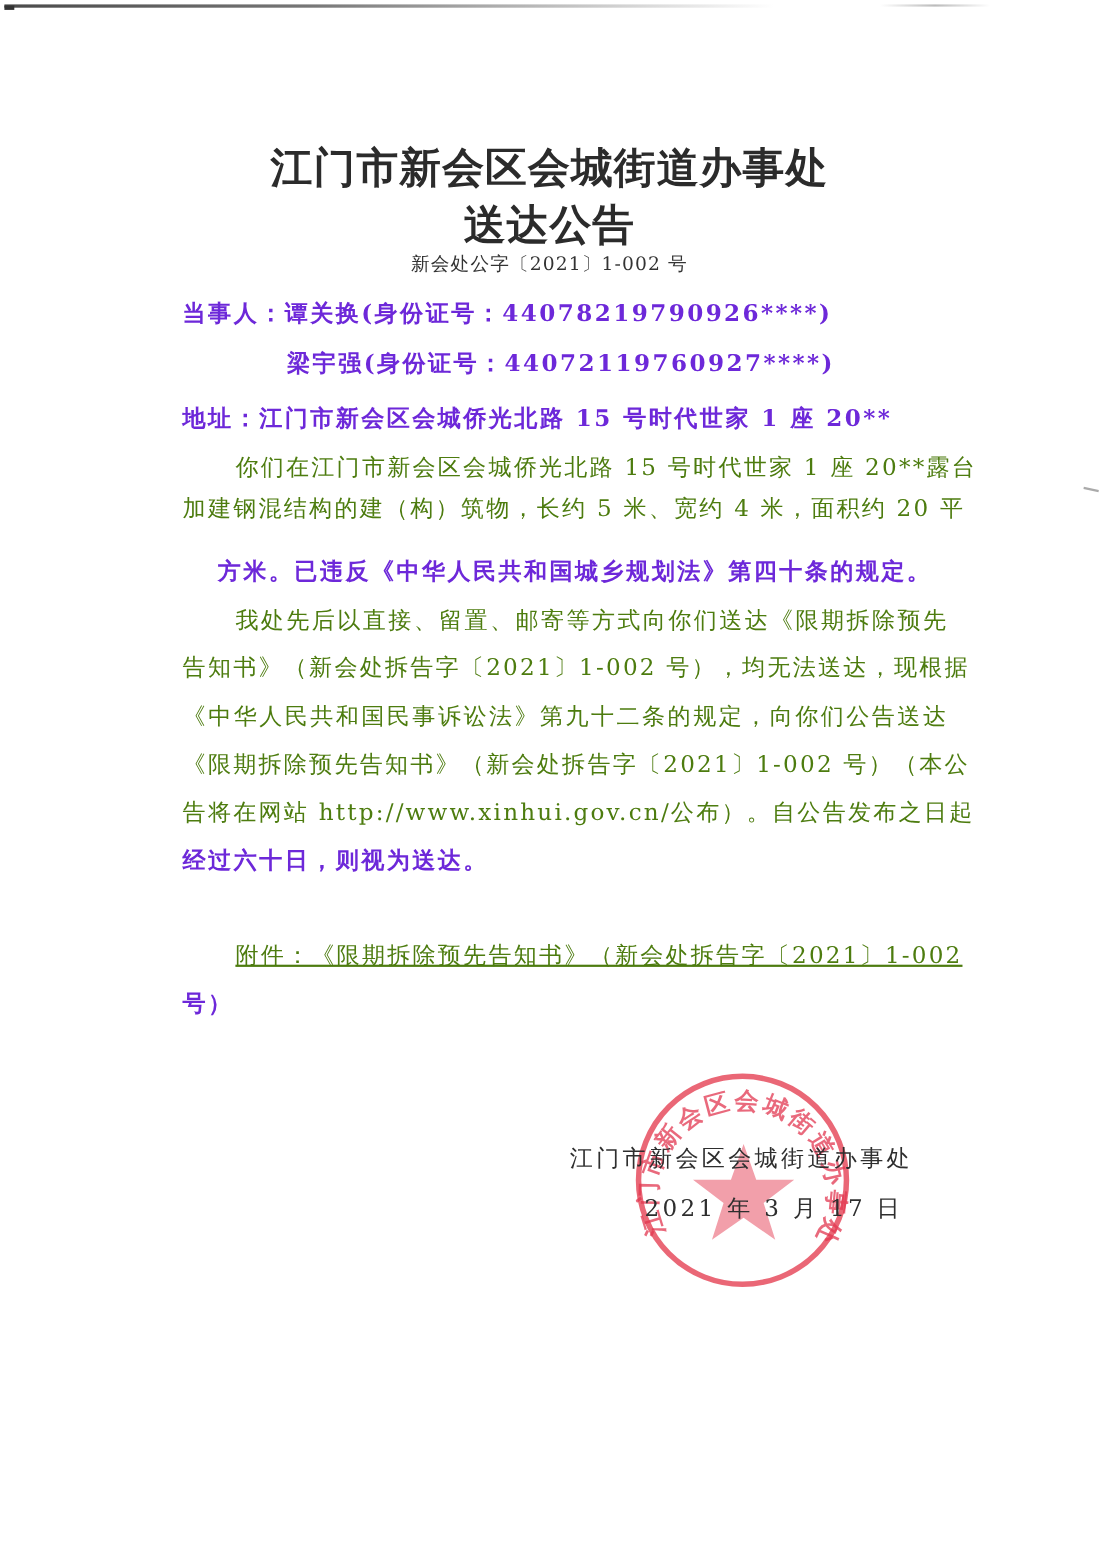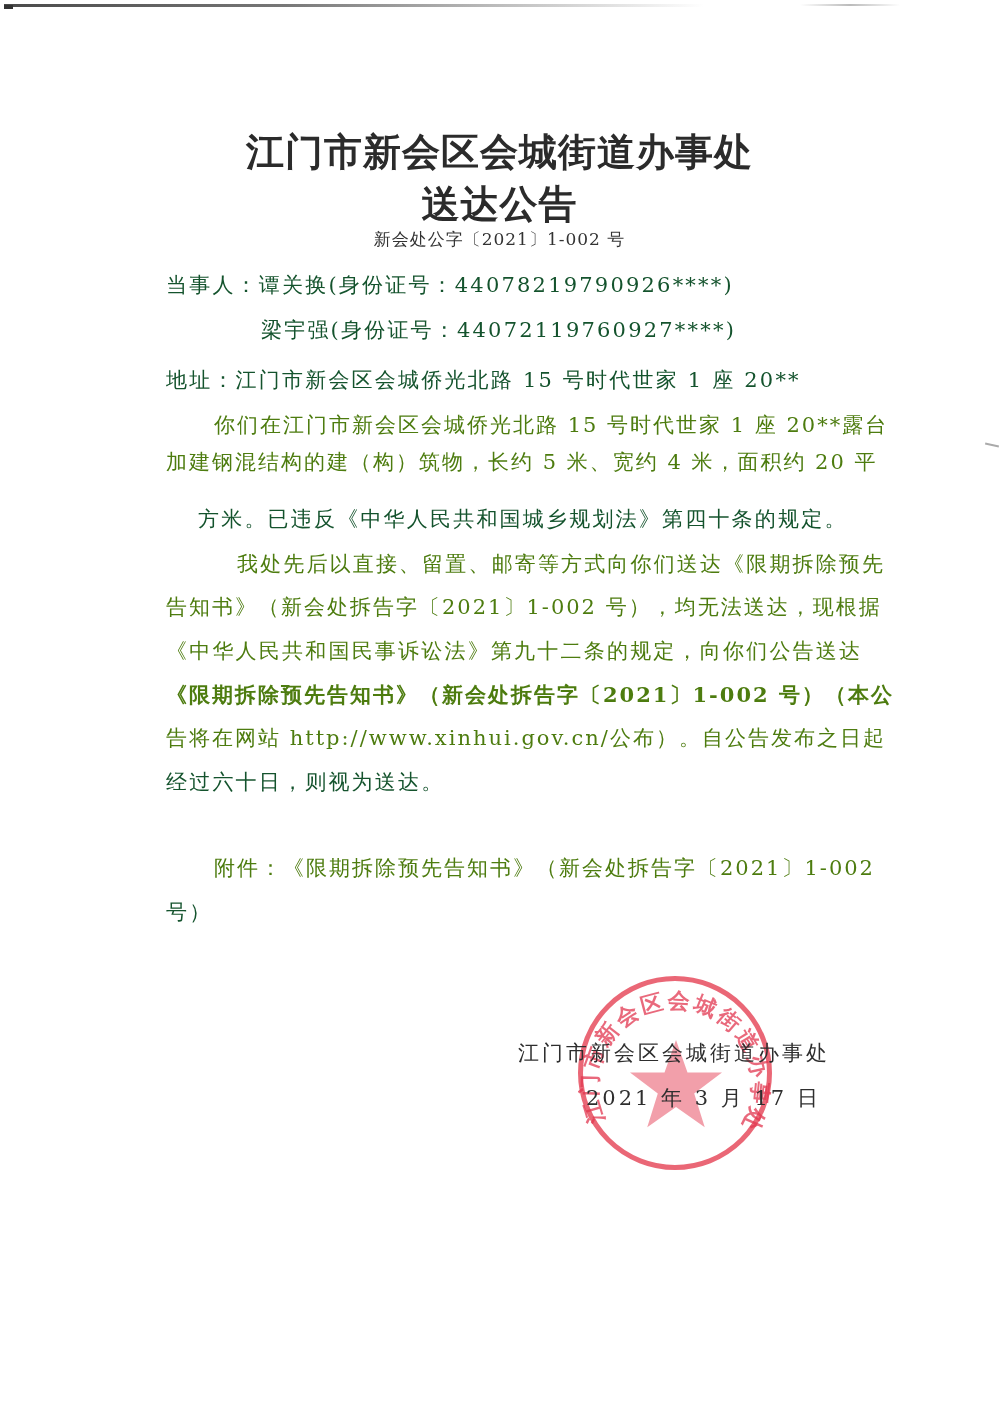--- a/index.html
+++ b/index.html
@@ -70,23 +70,24 @@
       width: 999px;
       text-align: center;
       font-size: 17px;
       letter-spacing: 1px;
       color: #333;
     }
     .line {
       position: absolute;
       font-size: 21px;
       letter-spacing: 2.2px;
-      color: #14532d;
+      color: #6d28d9;
       white-space: nowrap;
       line-height: 30px;
+      font-weight: bold;
     }
     .justify-line {
       position: absolute;
       left: 166px;
       width: 696px;
       font-size: 21px;
       letter-spacing: 2px;
       color: #4d7c0f;
       white-space: nowrap;
       line-height: 30px;
@@ -146,30 +147,30 @@
 
 <div class="line" style="left:166px; top:365px;">地址：江门市新会区会城侨光北路 15 号时代世家 1 座 20**</div>
 
 <div>
   <div class="justify-line" style="left:214px; width:648px; top:410px;">你们在江门市新会区会城侨光北路 15 号时代世家 1 座 20**露台</div>
   <div class="justify-line" style="top:447px;">加建钢混结构的建（构）筑物，长约 5 米、宽约 4 米，面积约 20 平</div>
   <div class="line" style="left:166px; top:504px;margin-left:32px;">方米。已违反《中华人民共和国城乡规划法》第四十条的规定。</div>
 </div>
 
 <div>
-  <div class="justify-line" style="left:214px; width:648px; top:549px;margin-left:23px;">我处先后以直接、留置、邮寄等方式向你们送达《限期拆除预先</div>
+  <div class="justify-line" style="left:214px; width:648px; top:549px;">我处先后以直接、留置、邮寄等方式向你们送达《限期拆除预先</div>
   <div class="justify-line" style="top:592px;">告知书》（新会处拆告字〔2021〕1-002 号），均无法送达，现根据</div>
   <div class="justify-line" style="top:636px;">《中华人民共和国民事诉讼法》第九十二条的规定，向你们公告送达</div>
-  <div class="justify-line" style="top:680px;font-weight:bold;">《限期拆除预先告知书》（新会处拆告字〔2021〕1-002 号）（本公</div>
+  <div class="justify-line" style="top:680px;">《限期拆除预先告知书》（新会处拆告字〔2021〕1-002 号）（本公</div>
   <div class="justify-line" style="top:723px;">告将在网站 http://www.xinhui.gov.cn/公布）。自公告发布之日起</div>
   <div class="line" style="left:166px; top:767px;">经过六十日，则视为送达。</div>
 </div>
 
 <div>
-  <div class="justify-line" style="left:214px; width:648px; top:853px;">附件：《限期拆除预先告知书》（新会处拆告字〔2021〕1-002</div>
+  <div class="justify-line" style="left:214px; width:648px; top:853px;text-decoration:underline;">附件：《限期拆除预先告知书》（新会处拆告字〔2021〕1-002</div>
   <div class="line" style="left:166px; top:897px;">号）</div>
 </div>
 
 <div class="stamp"></div>
 <svg class="stamp-star" viewBox="0 0 100 96">
   <polygon points="50,2 62,36 98,36 69,58 80,93 50,72 20,93 31,58 2,36 38,36" fill="rgba(232,80,100,0.55)"></polygon>
 </svg>
 <svg class="stamp-text" viewBox="0 0 194 194">
   <defs>
     <path id="sealArc" d="M 30,150 A 78,78 0 1,1 164,150"></path>

